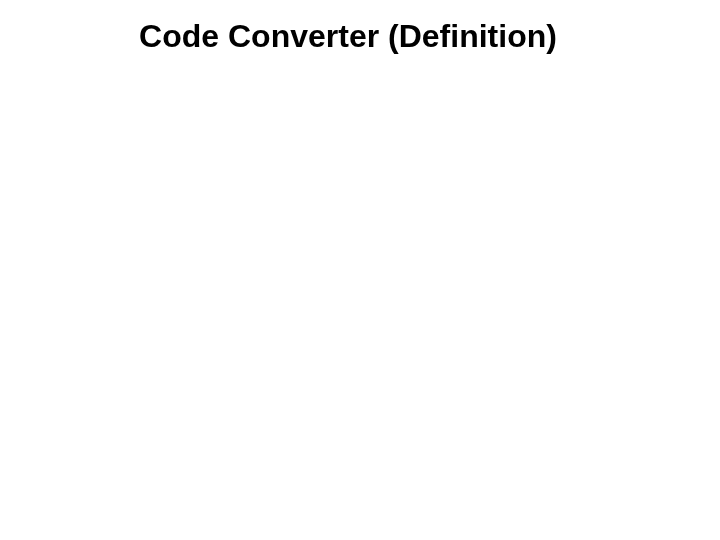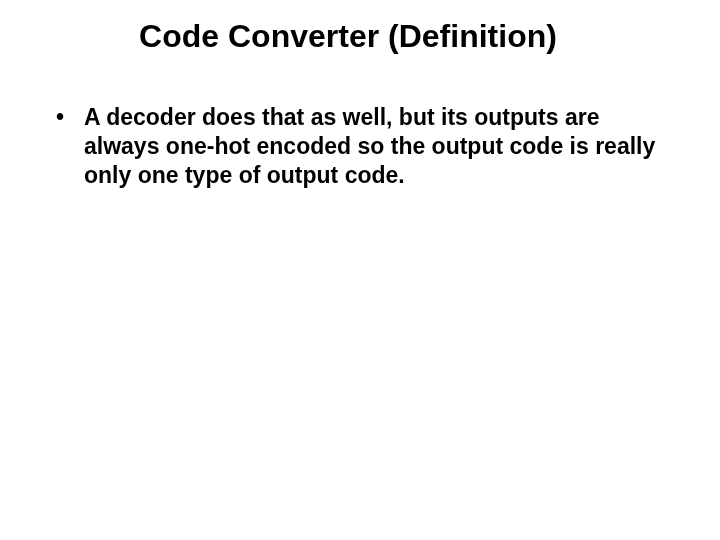--- a/index.html
+++ b/index.html
@@ -44,15 +44,14 @@
     font-size: 23px;
     line-height: 1.25;
   }
 </style>
 </head>
 <body>
 
 <div class="slide">
   <h1 class="title">Code Converter (Definition)</h1>
   <ul class="bullets">
-    <li>A decoder does that as well, but its outputs are always one-hot encoded so the output code is really only one type of output code.</li>
   </ul>
 </div>
 
 </body></html>

